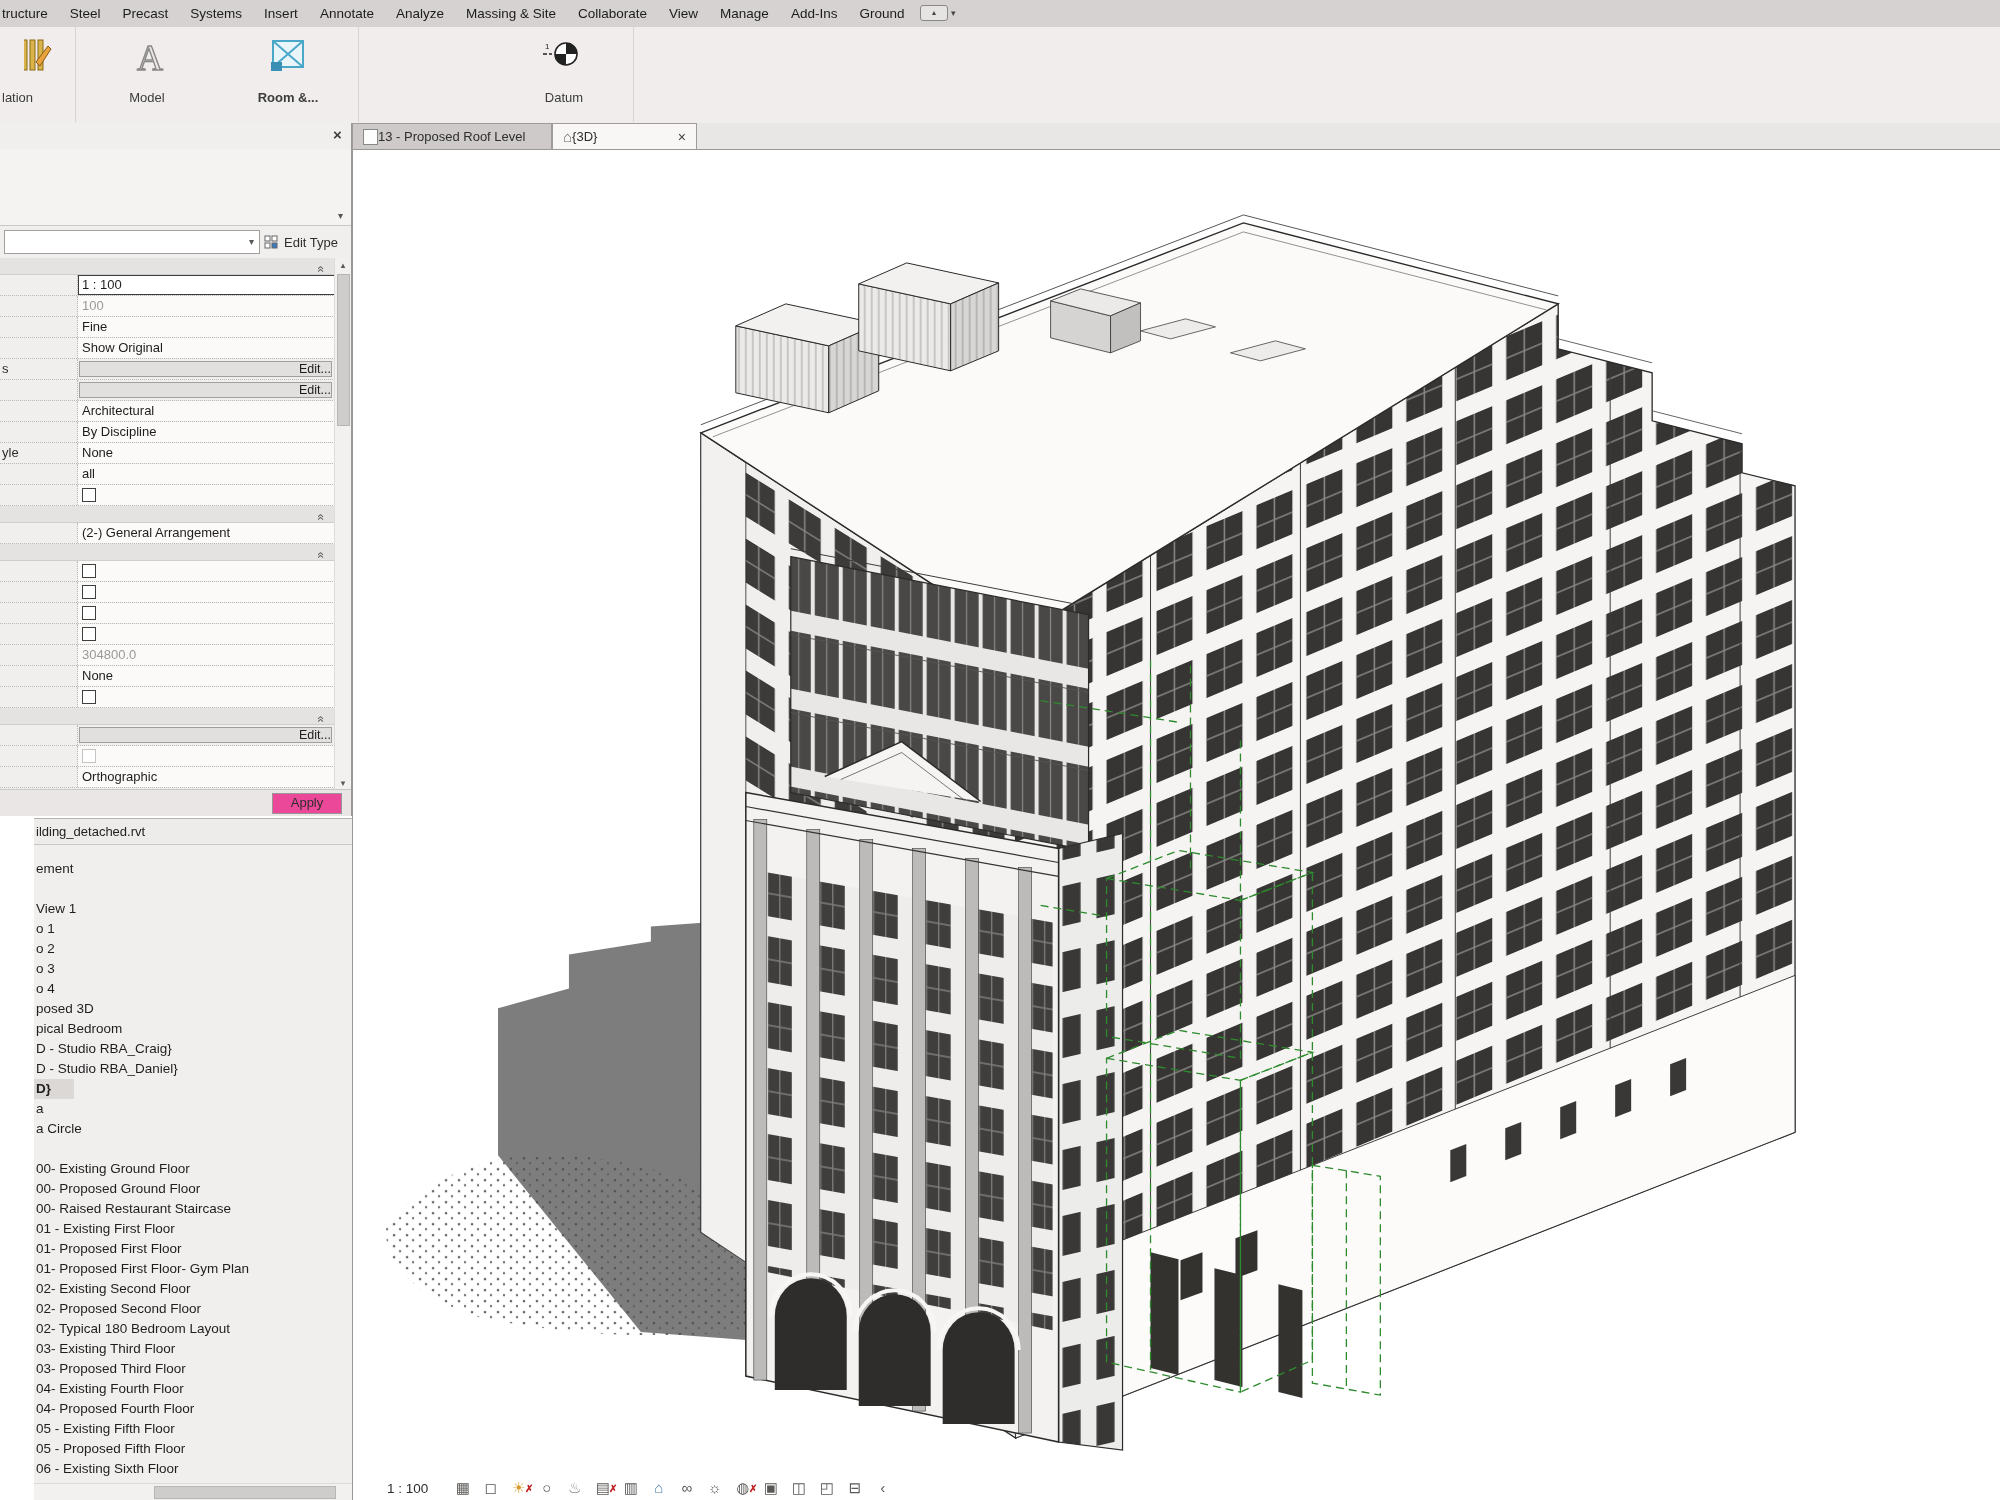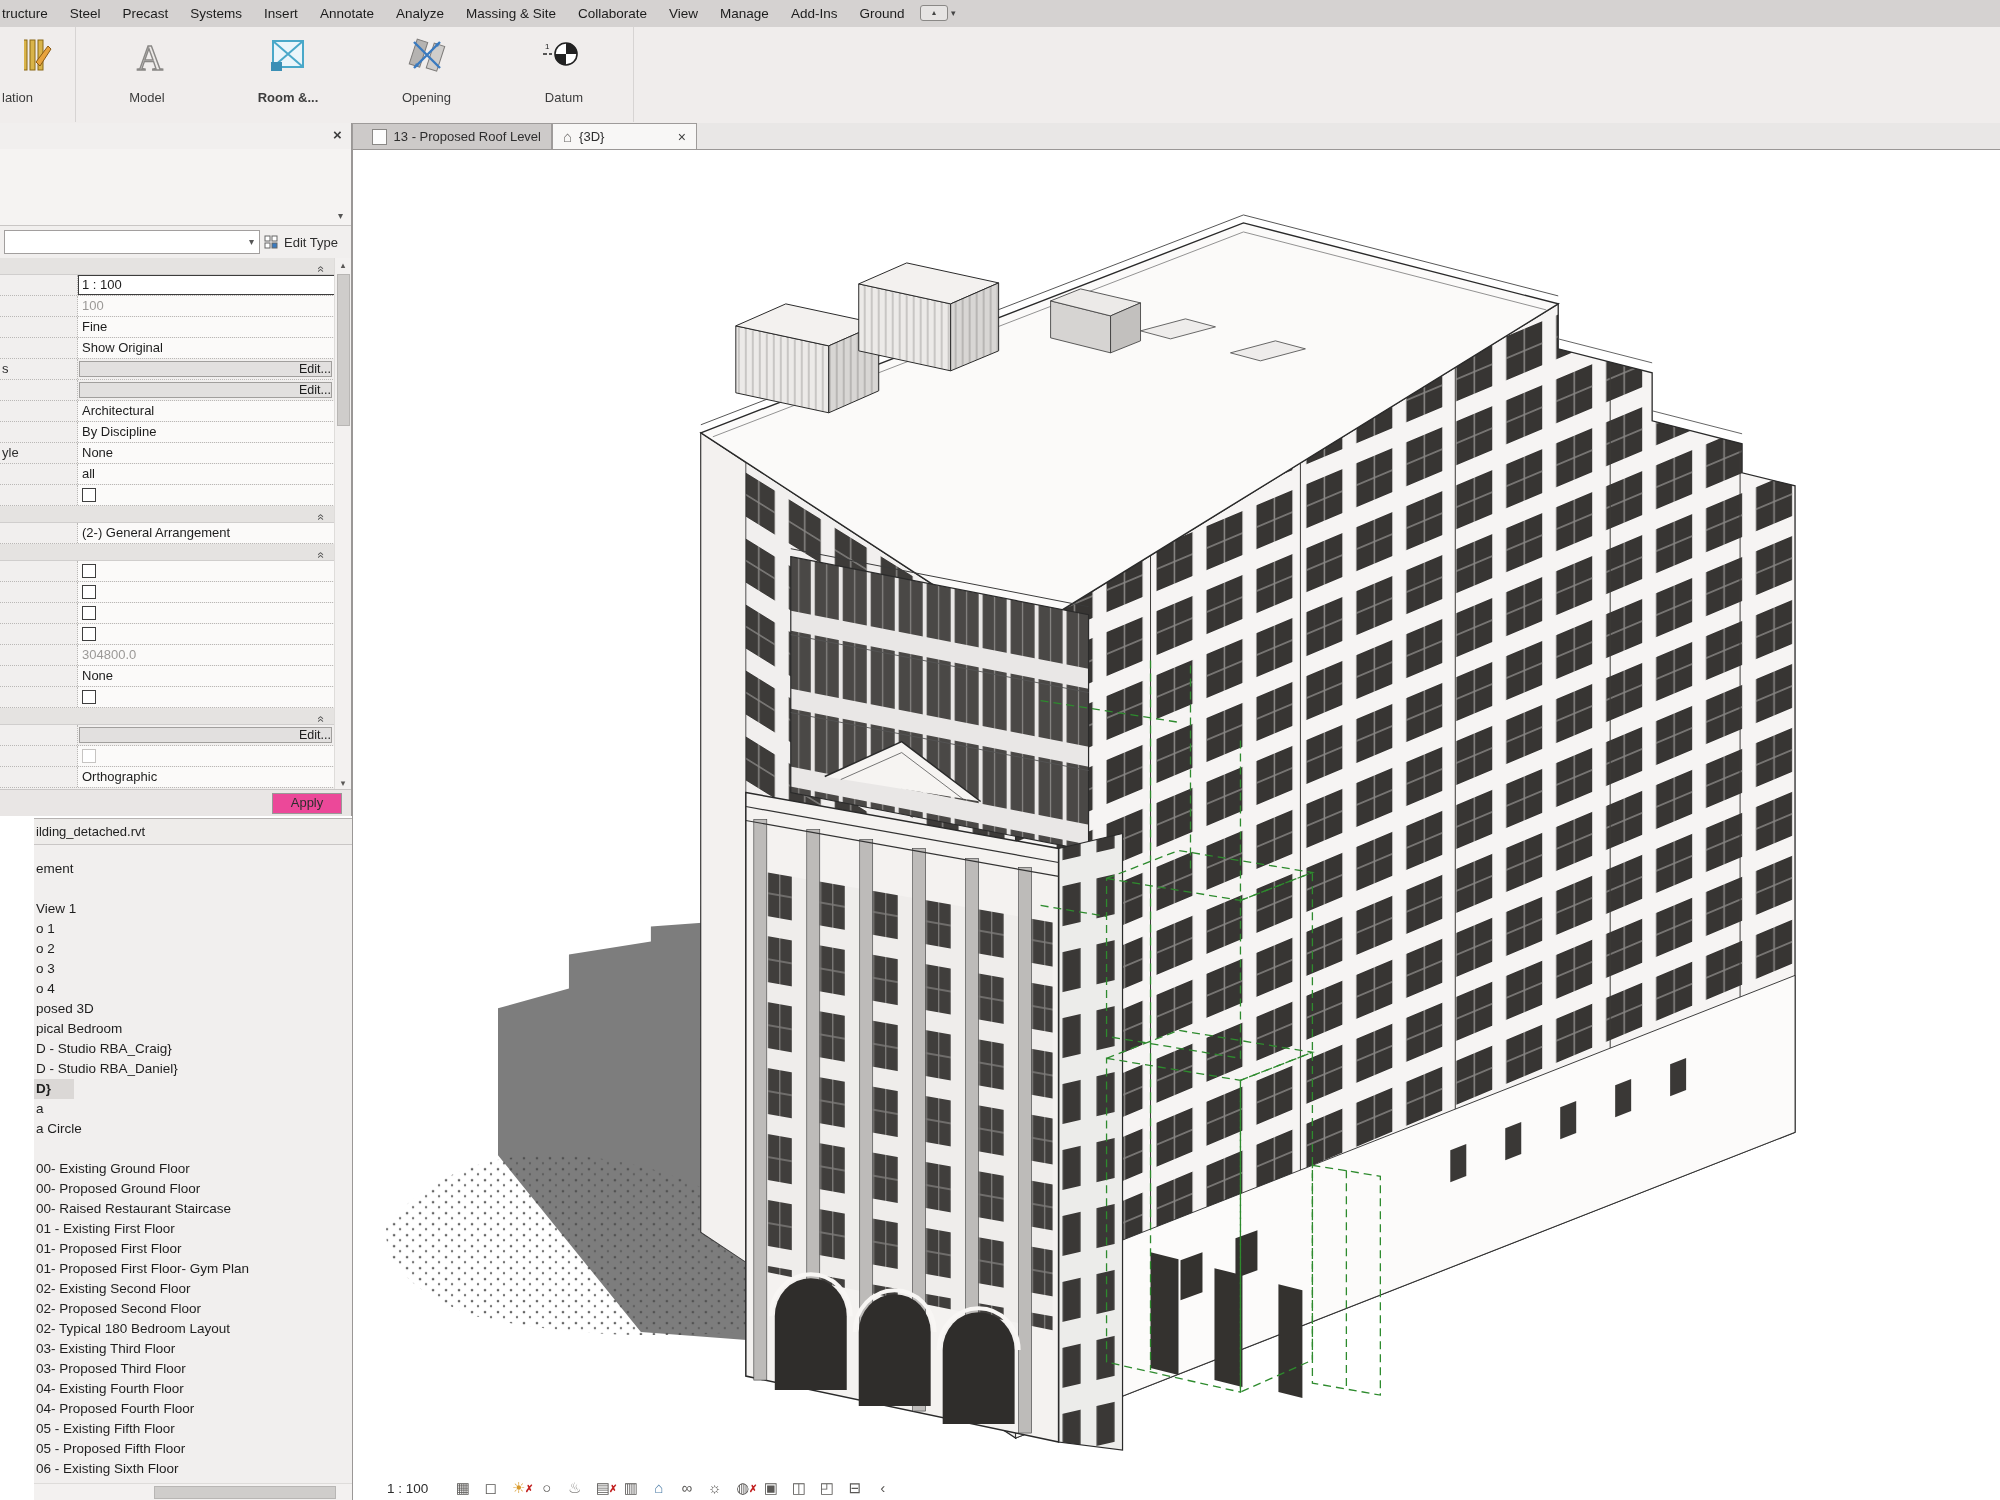--- a/index.html
+++ b/index.html
@@ -20,22 +20,22 @@
   .ribbon{position:absolute;left:0;top:27px;width:100%;height:96px;background:#f0edec;
           border-bottom:1px solid #d2cfce;}
   .panel-btn{position:absolute;top:0;height:95px;border-right:1px solid #d7d4d3;background:#f0edec;
              display:flex;flex-direction:column;align-items:center;}
   .panel-btn .icon-wrap{height:52px;margin-top:5px;overflow:hidden;}
   .panel-btn .plabel2{font-size:13px;color:#3c3c3c;white-space:nowrap;margin-top:6px;}
   .panel-btn.cut .plabel2{align-self:flex-start;margin-left:2px;}
 
   
   .tabbar{position:absolute;left:352px;top:123px;right:0;height:26px;background:#e9e7e6;display:flex;}
-  .vtab{display:flex;align-items:center;gap:7px;padding:2px 10px;font-size:13px;color:#2e2e2e;
-        border:1px solid #9e9b9a;border-bottom:none;box-sizing:border-box;justify-content:flex-end;}
+  .vtab{display:flex;align-items:center;gap:0;padding:2px 10px;font-size:13px;color:#2e2e2e;
+        border:1px solid #9e9b9a;border-bottom:none;box-sizing:border-box;}
   .vtab.inactive{background:#cdcac9;width:200px;}
   .vtab.active{background:#f8f7f6;width:145px;}
   .sheet-ic{display:inline-block;width:13px;height:14px;background:#fdfdfd;border:1px solid #8a8886;}
   .home3d-ic{font-size:15px;color:#6a6866;line-height:14px;}
   .tab-close{font-size:14px;color:#3e3e3e;margin-left:auto;cursor:default;}
 
   
   .canvas{position:absolute;left:352px;top:149px;right:0;bottom:0;background:#fff;
           border-left:1px solid #9a9796;border-top:1px solid #9a9796;}
   .canvas svg.scene{position:absolute;left:0;top:0;width:100%;height:100%;}
@@ -154,32 +154,20 @@
     <div class="panel-btn" style="left:218px;width:140px;font-weight:bold;" data-name="room-area-panel-button">
       <span class="icon-wrap" data-name="room-icon">
         <svg width="44" height="50">
           <rect x="7" y="9" width="30" height="26" fill="#eaf5fa" stroke="#49a8c9" stroke-width="2"></rect>
           <path d="M7,9 L37,35 M37,9 L7,35" stroke="#49a8c9" stroke-width="2"></path>
           <rect x="5" y="30" width="11" height="9" fill="#3a8fb5"></rect>
         </svg>
       </span>
       <span class="plabel2" data-name="panel-label">Room &amp;...</span>
     </div>
-    <div class="panel-btn" style="left:358px;width:137px;" data-name="opening-panel-button">
-      <span class="icon-wrap" data-name="opening-icon">
-        <svg width="44" height="50">
-          <rect x="8" y="8" width="11" height="26" fill="#b5b3b1" stroke="#7e7c7a" transform="rotate(18 13 21)"></rect>
-          <rect x="25" y="12" width="11" height="26" fill="#cfcdcb" stroke="#7e7c7a" transform="rotate(18 30 25)"></rect>
-          <path d="M9,36 L35,10 M9,10 L35,36" stroke="#3a7abf" stroke-width="2.4"></path>
-          <polygon points="35,10 30,12 33,15" fill="#3a7abf"></polygon>
-          <polygon points="9,36 14,34 11,31" fill="#3a7abf"></polygon>
-        </svg>
-      </span>
-      <span class="plabel2" data-name="panel-label">Opening</span>
-    </div>
     <div class="panel-btn" style="left:495px;width:138px;" data-name="datum-panel-button">
       <span class="icon-wrap" data-name="datum-level-icon">
         <svg width="44" height="50">
           <line x1="1" y1="22" x2="10" y2="22" stroke="#222" stroke-width="1.4" stroke-dasharray="4 2"></line>
           <text x="3" y="17" font-size="8" fill="#222">1</text>
           <circle cx="24" cy="22" r="11" fill="#fff" stroke="#222" stroke-width="1.6"></circle>
           <path d="M24,11 A11,11 0 0 1 35,22 L24,22 Z" fill="#222"></path>
           <path d="M24,33 A11,11 0 0 1 13,22 L24,22 Z" fill="#222"></path>
         </svg>
       </span>

